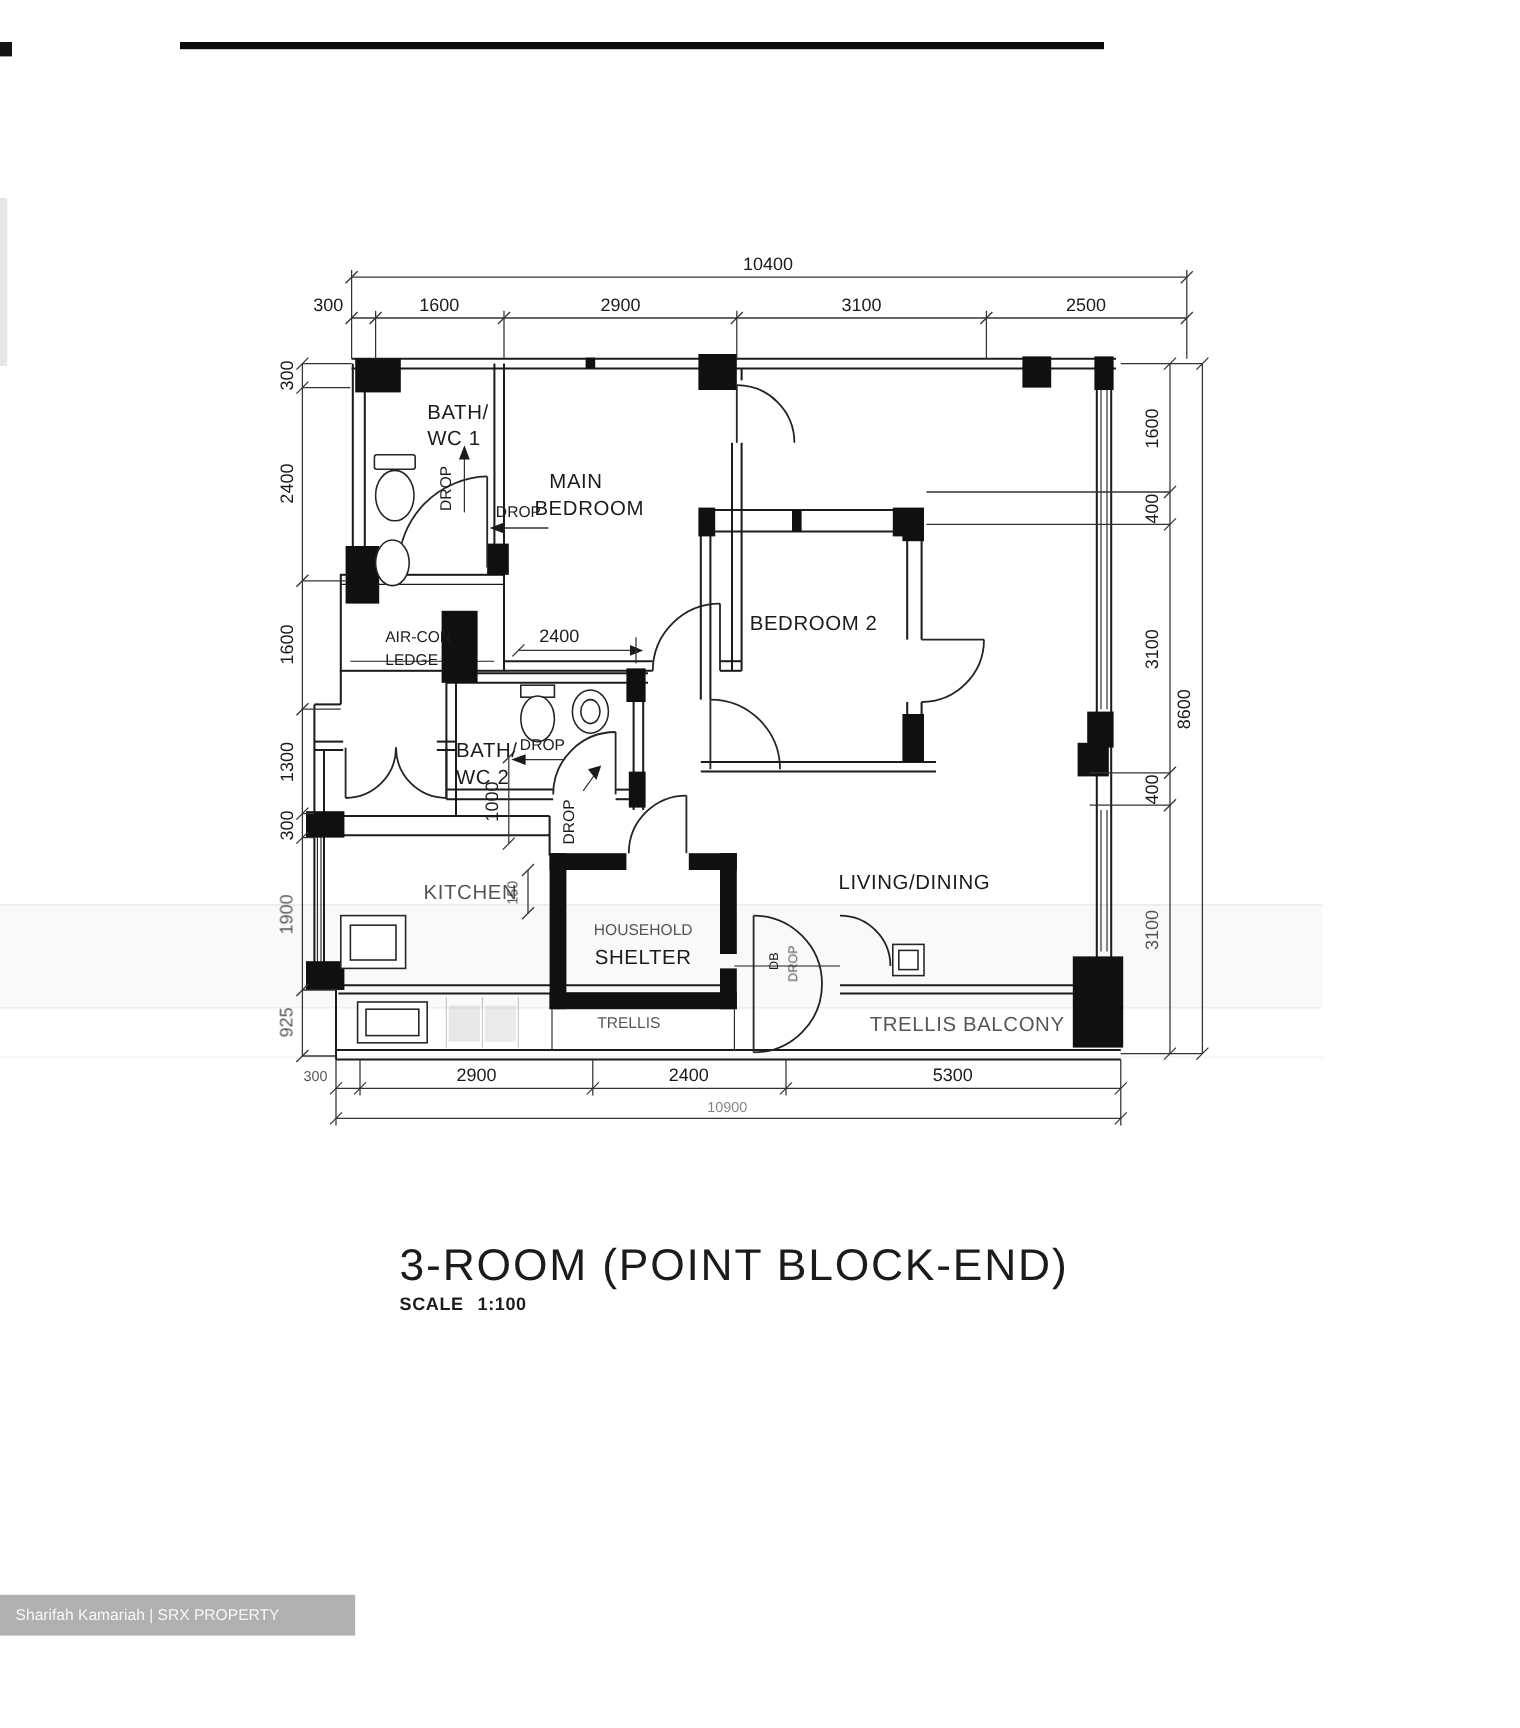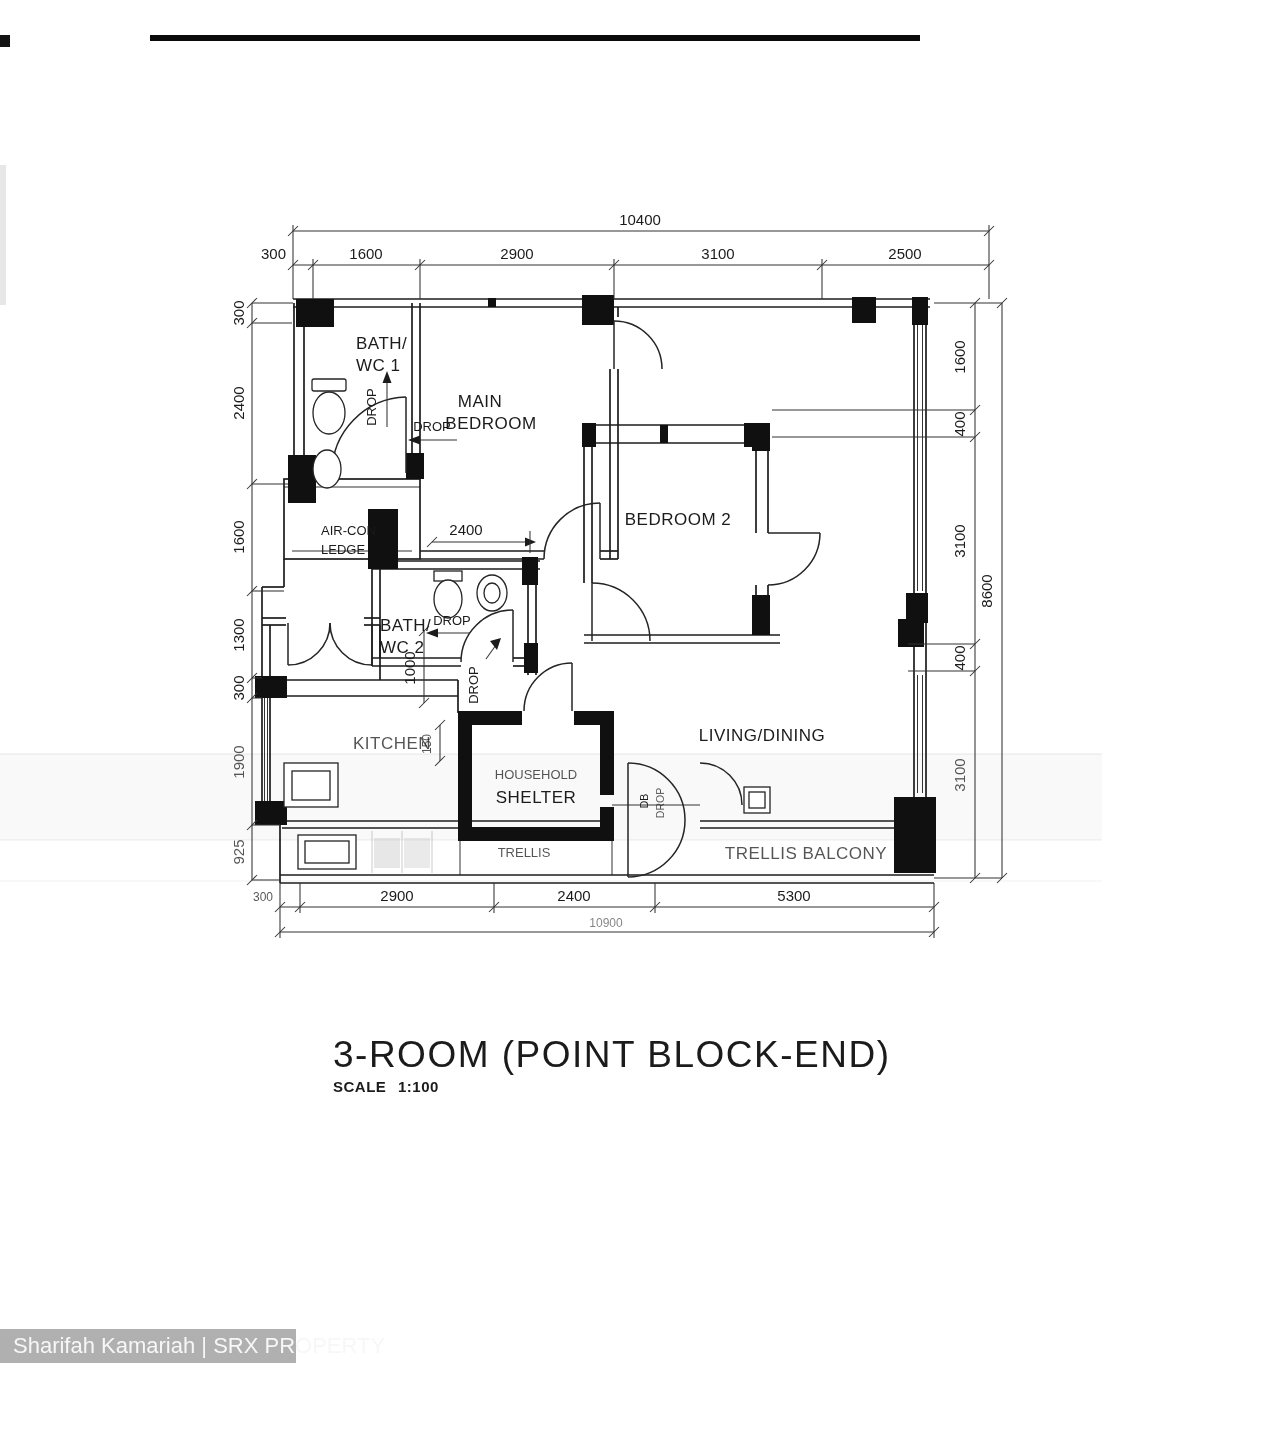--- a/index.html
+++ b/index.html
@@ -17,21 +17,21 @@
   .title-scale{font-size:15px;font-weight:bold;letter-spacing:.5px;}
   .w{stroke:#1c1c1c;stroke-width:1.7;fill:none;}
   .wt{stroke:#1c1c1c;stroke-width:.9;fill:none;}
   .blk{fill:#101010;stroke:none;}
   .d{stroke:#242424;stroke-width:1.5;fill:none;}
   .dl{stroke:#333;stroke-width:1.05;fill:none;}
   .fx{stroke:#242424;stroke-width:1.3;fill:#ffffff;}
   .ft{stroke:#8a8a8a;stroke-width:1;opacity:.45;fill:none;}
   .arr{fill:#1b1b1b;stroke:none;}
   #watermark{position:absolute;left:0;top:1294px;width:296px;height:34px;background:#b0b0b0;
-             color:#f7f7f7;font-size:22px;line-height:34px;padding-left:13px;box-sizing:border-box;
+             color:#f7f7f7;font-size:13px;line-height:34px;padding-left:13px;box-sizing:border-box;
              white-space:nowrap;}
 </style>
 </head>
 <body>
 
 <div id="canvas">
 <svg width="1267" height="1440" viewBox="0 0 1267 1440">
 
   <g>
     <rect x="150" y="0" width="770" height="6" fill="#0a0a0a"></rect>

